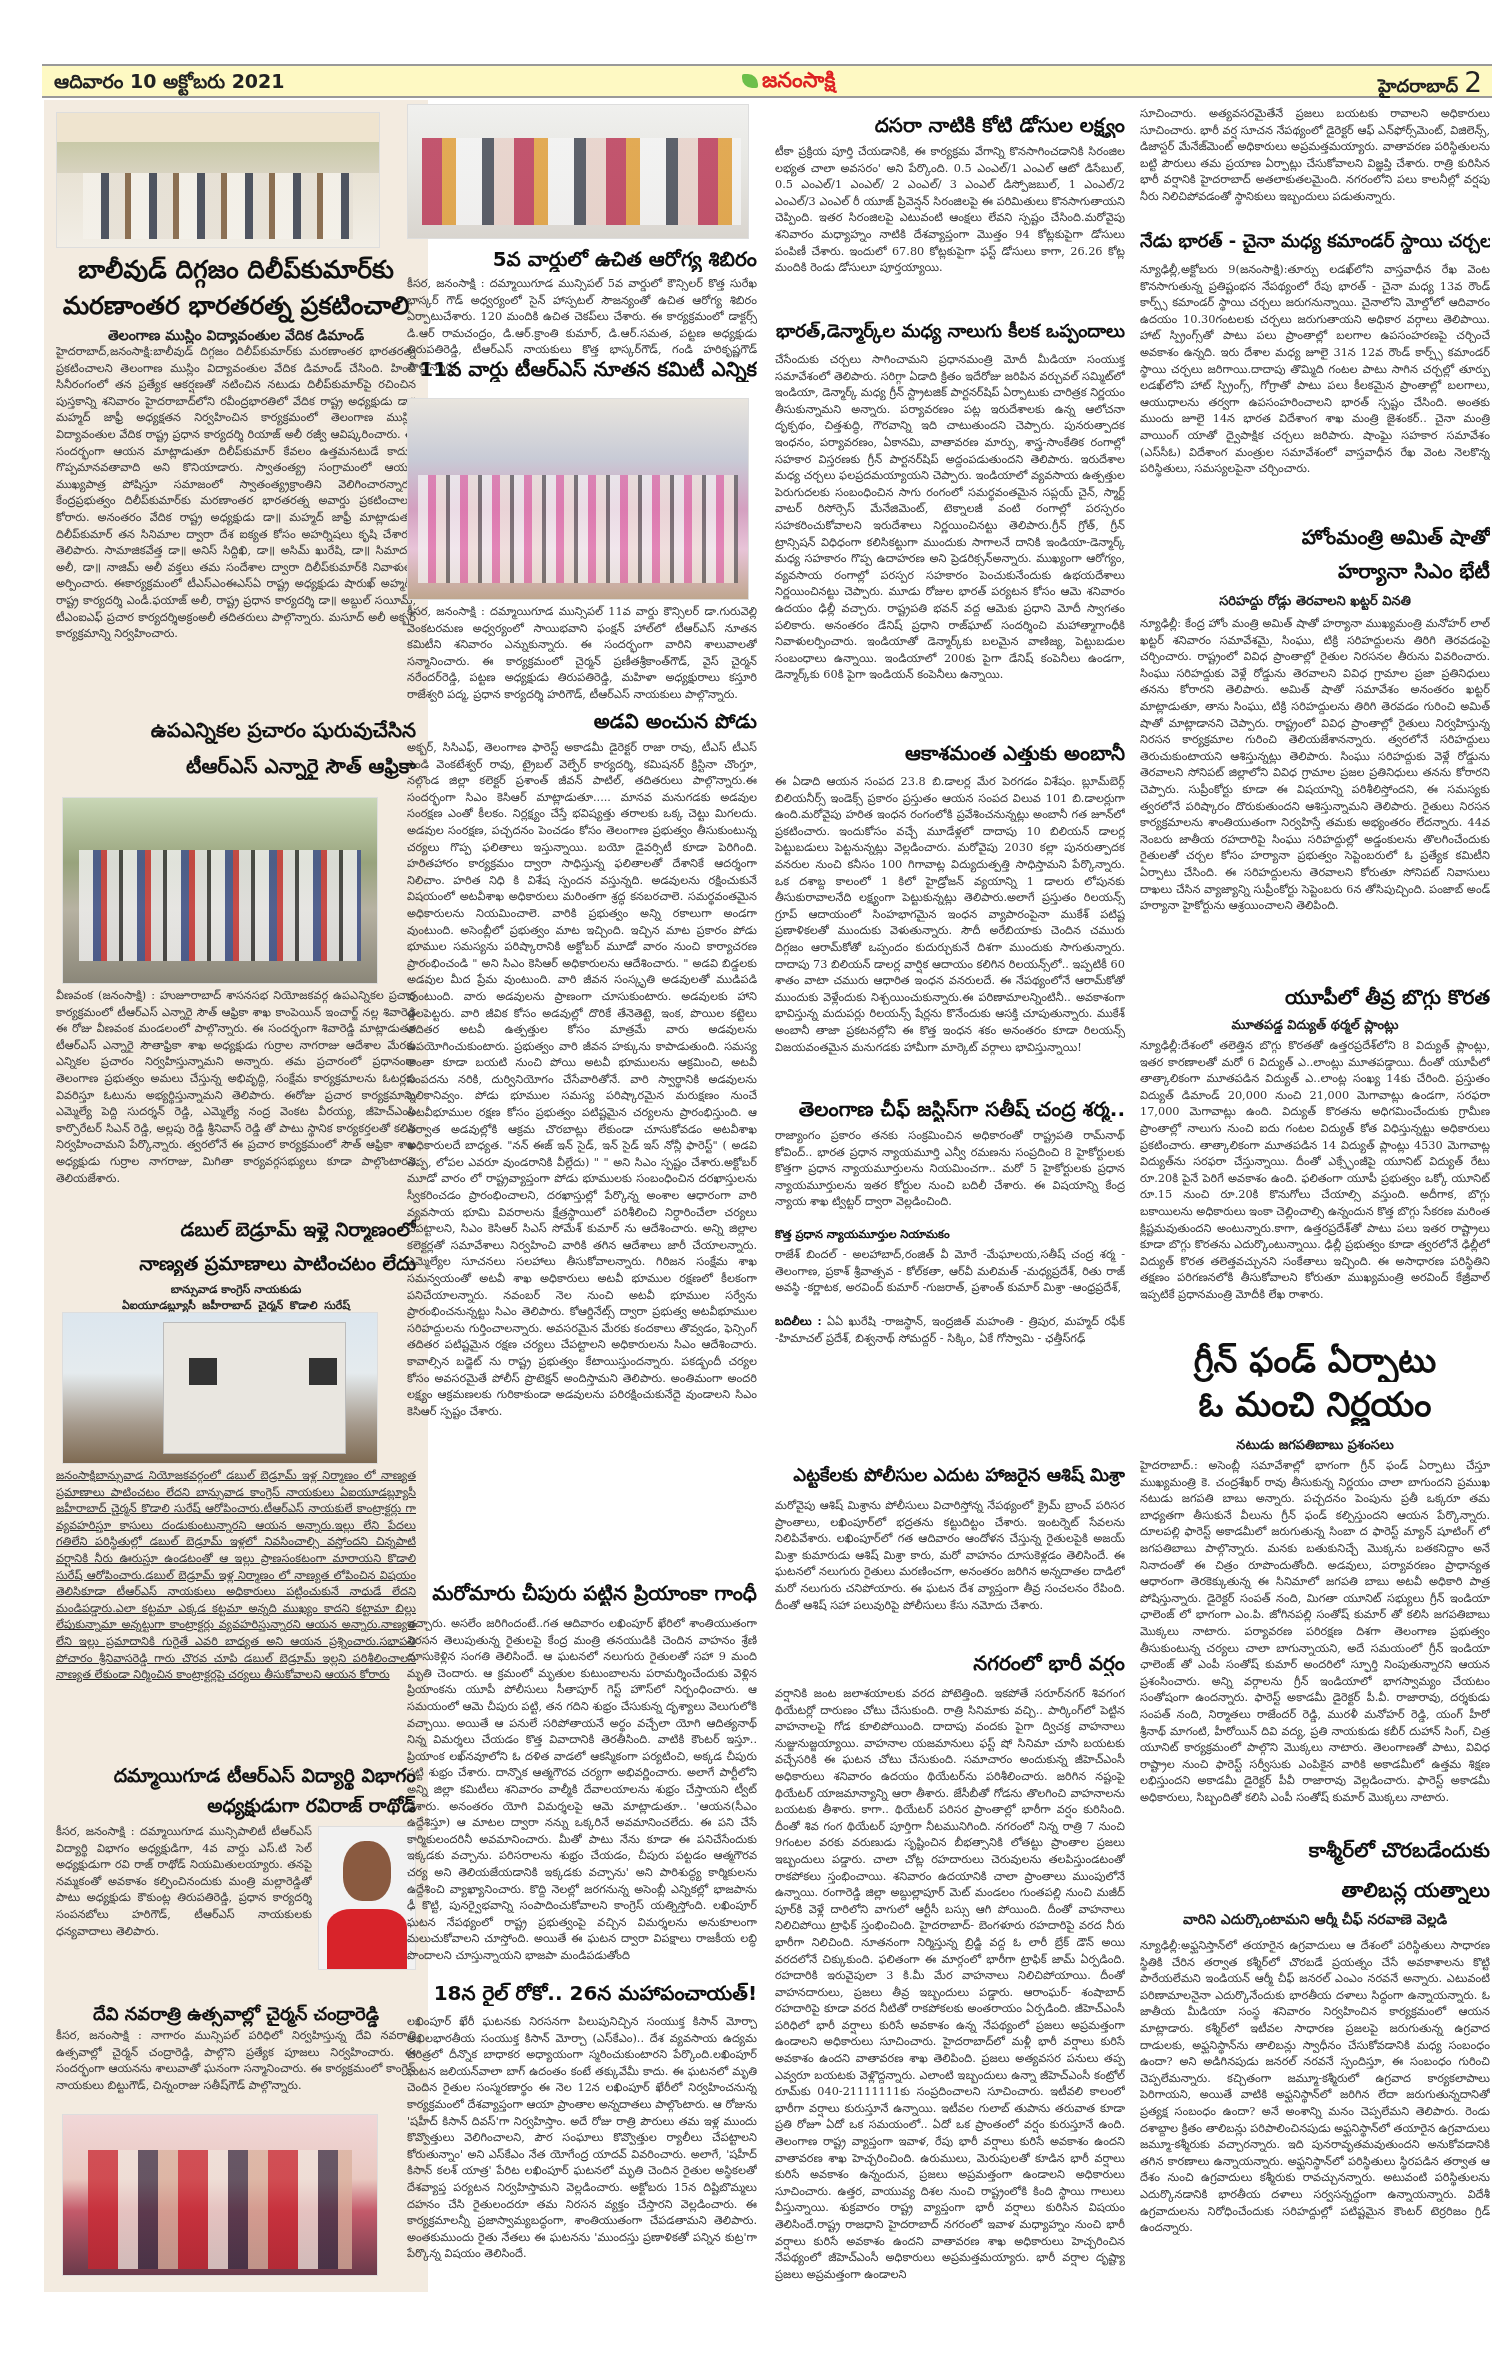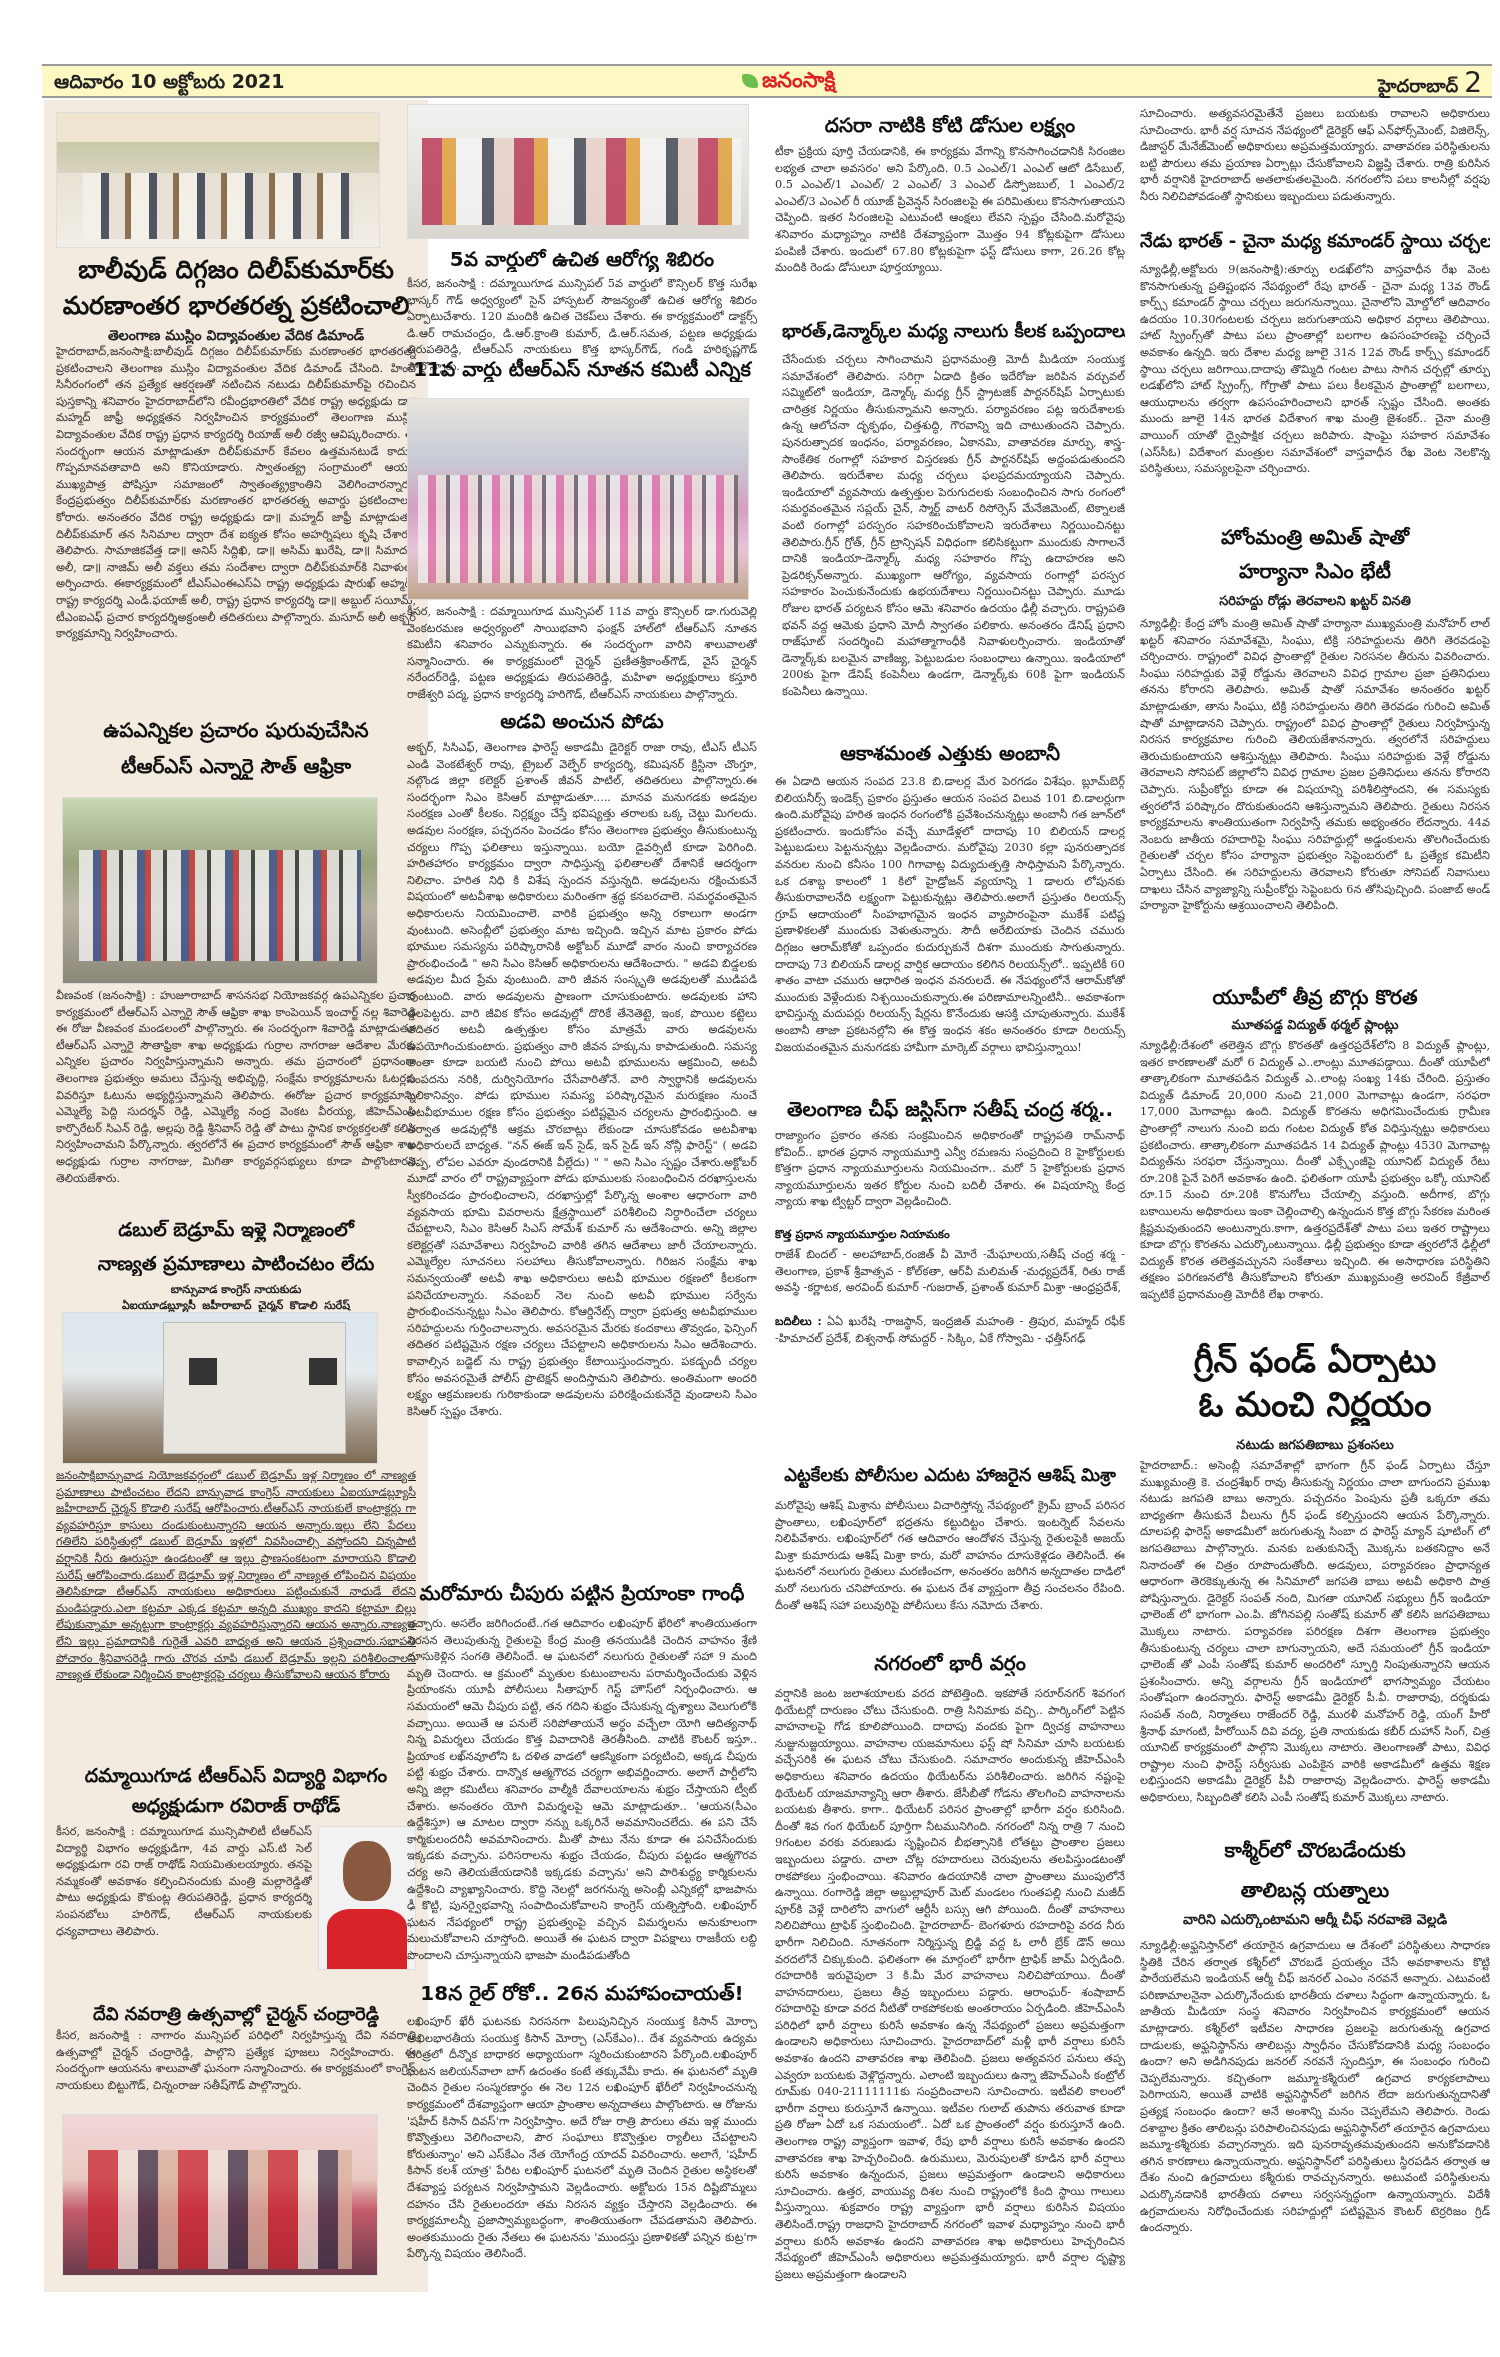--- a/index.html
+++ b/index.html
@@ -16,21 +16,21 @@
   .col { position:absolute; top:100px; }
   .c1 { left:44px; width:348px; height:2192px; background:#f3ebe0;padding-left:36px; }
   .c2 { left:407px; width:350px; }
   .c3 { left:775px; width:350px; }
   .c4 { left:1140px; width:350px; }
 
   .blk { position:absolute; left:0; right:0; }
   .c1 .blk { left:12px; right:12px; }
   .h { font-family:"DejaVu Sans", sans-serif; font-weight:bold; text-align:center; color:#111; line-height:1.25; white-space:nowrap; overflow:hidden; }
   .h.lg { font-size:26px; line-height:36px; }
-  .h.md { font-size:20px; line-height:26px; }
+  .h.md { font-size:20px; line-height:26px;text-align:right; }
   .h.sm { font-size:17px; line-height:22px; }
   .h.xl { font-size:34px; line-height:44px; }
   .sub { text-align:center; font-size:13px; font-weight:bold; color:#222; line-height:18px; white-space:nowrap; overflow:hidden; }
   .body { font-family:"DejaVu Serif", serif; font-size:11.3px; line-height:16.6px; text-align:justify; color:#333; overflow:hidden; }
   .body b { color:#111; }
   .photo { position:absolute; overflow:hidden; border:1px solid #ddd; }
   .ph-event { background:linear-gradient(180deg,#efe4cf 0%,#efe4cf 22%,#c9c9a8 22%,#d8d3c0 45%,#e8e2d4 45%,#f2eee6 100%); }
   .ph-event::before { content:""; position:absolute; left:8%; right:8%; top:45%; bottom:6%;
      background:repeating-linear-gradient(90deg,#f4f1ea 0 18px,#333a4a 18px 26px,#e6e0d5 26px 42px,#7a5a3a 42px 48px); opacity:.85; }
   .ph-hosp { background:linear-gradient(180deg,#f0f0ee 0%,#e8e8e4 40%,#d9d5cf 100%); }
@@ -132,21 +132,21 @@
     <div class="h md">18న రైల్ రోకో.. 26న మహాపంచాయత్!</div>
     <div class="body" style="height:296px; margin-top:8px;">లఖింపూర్ ఖేరీ ఘటనకు నిరసనగా పిలుపునిచ్చిన సంయుక్త కిసాన్ మోర్చా అఖిలభారతీయ సంయుక్త కిసాన్ మోర్చా (ఎస్‌కేఎం).. దేశ వ్యవసాయ ఉద్యమ చరిత్రలో దీన్నొక బాధాకర అధ్యాయంగా స్మరించుకుంటారని పేర్కొంది.లఖింపూర్ ఘటన జలియన్‌వాలా బాగ్ ఉదంతం కంటే తక్కువేమీ కాదు. ఈ ఘటనలో మృతి చెందిన రైతుల సంస్మరణార్థం ఈ నెల 12న లఖింపూర్ ఖేరీలో నిర్వహించనున్న కార్యక్రమంలో దేశవ్యాప్తంగా ఆయా ప్రాంతాల అన్నదాతలు పాల్గొంటారు. ఆ రోజును 'షహీద్ కిసాన్ దివస్'గా నిర్వహిస్తాం. అదే రోజు రాత్రి పౌరులు తమ ఇళ్ల ముందు కొవ్వొత్తులు వెలిగించాలని, పౌర సంఘాలు కొవ్వొత్తుల ర్యాలీలు చేపట్టాలని కోరుతున్నాం' అని ఎస్‌కేఎం నేత యోగేంద్ర యాదవ్ వివరించారు. అలాగే, 'షహీద్ కిసాన్ కలశ్ యాత్ర' పేరిట లఖింపూర్ ఘటనలో మృతి చెందిన రైతుల అస్థికలతో దేశవ్యాప్త పర్యటన నిర్వహిస్తామని వెల్లడించారు. అక్టోబరు 15న దిష్టిబొమ్మలు దహనం చేసి రైతులందరూ తమ నిరసన వ్యక్తం చేస్తారని వెల్లడించారు. ఈ కార్యక్రమాలన్నీ ప్రజాస్వామ్యబద్ధంగా, శాంతియుతంగా చేపడతామని తెలిపారు. అంతకుముందు రైతు నేతలు ఈ ఘటనను 'ముందస్తు ప్రణాళికతో పన్నిన కుట్ర'గా పేర్కొన్న విషయం తెలిసిందే.</div>
   </div>
 </div>
 
 <div class="col c3">
   <div class="blk" style="top:12px;">
     <div class="h md">దసరా నాటికి కోటి డోసుల లక్ష్యం</div>
     <div class="body" style="height:166px; margin-top:6px;">టీకా ప్రక్రియ పూర్తి చేయడానికి, ఈ కార్యక్రమ వేగాన్ని కొనసాగించడానికి సిరంజిల లభ్యత చాలా అవసరం' అని పేర్కొంది. 0.5 ఎంఎల్/1 ఎంఎల్ ఆటో డిసేబుల్, 0.5 ఎంఎల్/1 ఎంఎల్/ 2 ఎంఎల్/ 3 ఎంఎల్ డిస్పోజబుల్, 1 ఎంఎల్/2 ఎంఎల్/3 ఎంఎల్ రీ యూజ్ ప్రివెన్షన్ సిరంజిలపై ఈ పరిమితులు కొనసాగుతాయని చెప్పింది. ఇతర సిరంజిలపై ఎటువంటి ఆంక్షలు లేవని స్పష్టం చేసింది.మరోవైపు శనివారం మధ్యాహ్నం నాటికి దేశవ్యాప్తంగా మొత్తం 94 కోట్లకుపైగా డోసులు పంపిణీ చేశారు. ఇందులో 67.80 కోట్లకుపైగా ఫస్ట్ డోసులు కాగా, 26.26 కోట్ల మందికి రెండు డోసులూ పూర్తయ్యాయి.</div>
   </div>
-  <div class="blk" style="top:218px;margin-left:7px;">
+  <div class="blk" style="top:218px;">
     <div class="h md" style="font-size:18px;">భారత్,డెన్మార్క్‌ల మధ్య నాలుగు కీలక ఒప్పందాలు</div>
     <div class="body" style="height:374px; margin-top:8px;">చేసేందుకు చర్చలు సాగించామని ప్రధానమంత్రి మోదీ మీడియా సంయుక్త సమావేశంలో తెలిపారు. సరిగ్గా ఏడాది క్రితం ఇదేరోజు జరిపిన వర్చువల్ సమ్మిట్‌లో ఇండియా, డెన్మార్క్ మధ్య గ్రీన్ స్ట్రాటజిక్ పార్టనర్‌షిప్ ఏర్పాటుకు చారిత్రక నిర్ణయం తీసుకున్నామని అన్నారు. పర్యావరణం పట్ల ఇరుదేశాలకు ఉన్న ఆలోచనా దృక్పథం, చిత్తశుద్ధి, గౌరవాన్ని ఇది చాటుతుందని చెప్పారు. పునరుత్పాదక ఇంధనం, పర్యావరణం, ఏకానమి, వాతావరణ మార్పు, శాస్త్ర-సాంకేతిక రంగాల్లో సహకార విస్తరణకు గ్రీన్ పార్టనర్‌షిప్ అద్దంపడుతుందని తెలిపారు. ఇరుదేశాల మధ్య చర్చలు ఫలప్రదమయ్యాయని చెప్పారు. ఇండియాలో వ్యవసాయ ఉత్పత్తుల పెరుగుదలకు సంబంధించిన సాగు రంగంలో సమర్థవంతమైన సప్లయ్ చైన్, స్మార్ట్ వాటర్ రిసోర్సెస్ మేనేజిమెంట్, టెక్నాలజీ వంటి రంగాల్లో పరస్పరం సహకరించుకోవాలని ఇరుదేశాలు నిర్ణయించినట్టు తెలిపారు.గ్రీన్ గ్రోత్, గ్రీన్ ట్రాన్సిషన్ విధిధంగా కలిసికట్టుగా ముందుకు సాగాలనే దానికి ఇండియా-డెన్మార్క్ మధ్య సహకారం గొప్ప ఉదాహరణ అని ప్రెడరిక్సన్‌అన్నారు. ముఖ్యంగా ఆరోగ్యం, వ్యవసాయ రంగాల్లో పరస్పర సహకారం పెంచుకునేందుకు ఉభయదేశాలు నిర్ణయించినట్టు చెప్పారు. మూడు రోజుల భారత్ పర్యటన కోసం ఆమె శనివారం ఉదయం ఢిల్లీ వచ్చారు. రాష్ట్రపతి భవన్ వద్ద ఆమెకు ప్రధాని మోదీ స్వాగతం పలికారు. అనంతరం డేనిష్ ప్రధాని రాజ్‌ఘాట్ సందర్శించి మహాత్మాగాంధీకి నివాళులర్పించారు. ఇండియాతో డెన్మార్క్‌కు బలమైన వాణిజ్య, పెట్టుబడుల సంబంధాలు ఉన్నాయి. ఇండియాలో 200కు పైగా డేనిష్ కంపెనీలు ఉండగా, డెన్మార్క్‌కు 60కి పైగా ఇండియన్ కంపెనీలు ఉన్నాయి.</div>
   </div>
   <div class="blk" style="top:640px;">
     <div class="h md">ఆకాశమంత ఎత్తుకు అంబానీ</div>
     <div class="body" style="height:316px; margin-top:8px;">ఈ ఏడాది ఆయన సంపద 23.8 బి.డాలర్ల మేర పెరగడం విశేషం. బ్లూమ్‌బెర్గ్ బిలియనీర్స్ ఇండెక్స్ ప్రకారం ప్రస్తుతం ఆయన సంపద విలువ 101 బి.డాలర్లుగా ఉంది.మరోవైపు హరిత ఇంధన రంగంలోకి ప్రవేశించనున్నట్లు అంబానీ గత జూన్‌లో ప్రకటించారు. ఇందుకోసం వచ్చే మూడేళ్లలో దాదాపు 10 బిలియన్ డాలర్ల పెట్టుబడులు పెట్టనున్నట్లు వెల్లడించారు. మరోవైపు 2030 కల్లా పునరుత్పాదక వనరుల నుంచి కనీసం 100 గిగావాట్ల విద్యుదుత్పత్తి సాధిస్తామని పేర్కొన్నారు. ఒక దశాబ్ద కాలంలో 1 కిలో హైడ్రోజన్ వ్యయాన్ని 1 డాలరు లోపునకు తీసుకురావాలనేది లక్ష్యంగా పెట్టుకున్నట్లు తెలిపారు.అలాగే ప్రస్తుతం రిలయన్స్ గ్రూప్ ఆదాయంలో సింహభాగమైన ఇంధన వ్యాపారంపైనా ముకేశ్ పటిష్ట ప్రణాళికలతో ముందుకు వెళుతున్నారు. సౌదీ అరేబియాకు చెందిన చమురు దిగ్గజం ఆరామ్‌కోతో ఒప్పందం కుదుర్చుకునే దిశగా ముందుకు సాగుతున్నారు. దాదాపు 73 బిలియన్ డాలర్ల వార్షిక ఆదాయం కలిగిన రిలయన్స్‌లో.. ఇప్పటికీ 60 శాతం వాటా చమురు ఆధారిత ఇంధన వనరులదే. ఈ నేపథ్యంలోనే ఆరామ్‌కోతో ముందుకు వెళ్లేందుకు నిశ్చయించుకున్నారు.ఈ పరిణామాలన్నింటినీ.. అవకాశంగా భావిస్తున్న మదుపర్లు రిలయన్స్ షేర్లను కొనేందుకు ఆసక్తి చూపుతున్నారు. ముకేశ్ అంబానీ తాజా ప్రకటనల్లోని ఈ కొత్త ఇంధన శకం అనంతరం కూడా రిలయన్స్ విజయవంతమైన మనుగడకు హామీగా మార్కెట్ వర్గాలు భావిస్తున్నాయి!</div>
   </div>
   <div class="blk" style="top:996px;">
     <div class="h md">తెలంగాణ చీఫ్ జస్టిస్‌గా సతీష్ చంద్ర శర్మ..</div>
     <div class="body" style="height:98px; margin-top:6px;">రాజ్యాంగం ప్రకారం తనకు సంక్రమించిన అధికారంతో రాష్ట్రపతి రామ్‌నాథ్ కోవింద్.. భారత ప్రధాన న్యాయమూర్తి ఎన్వీ రమణను సంప్రదించి 8 హైకోర్టులకు కొత్తగా ప్రధాన న్యాయమూర్తులను నియమించగా.. మరో 5 హైకోర్టులకు ప్రధాన న్యాయమూర్తులను ఇతర కోర్టుల నుంచి బదిలీ చేశారు. ఈ విషయాన్ని కేంద్ర న్యాయ శాఖ ట్విట్టర్ ద్వారా వెల్లడించింది.</div>

